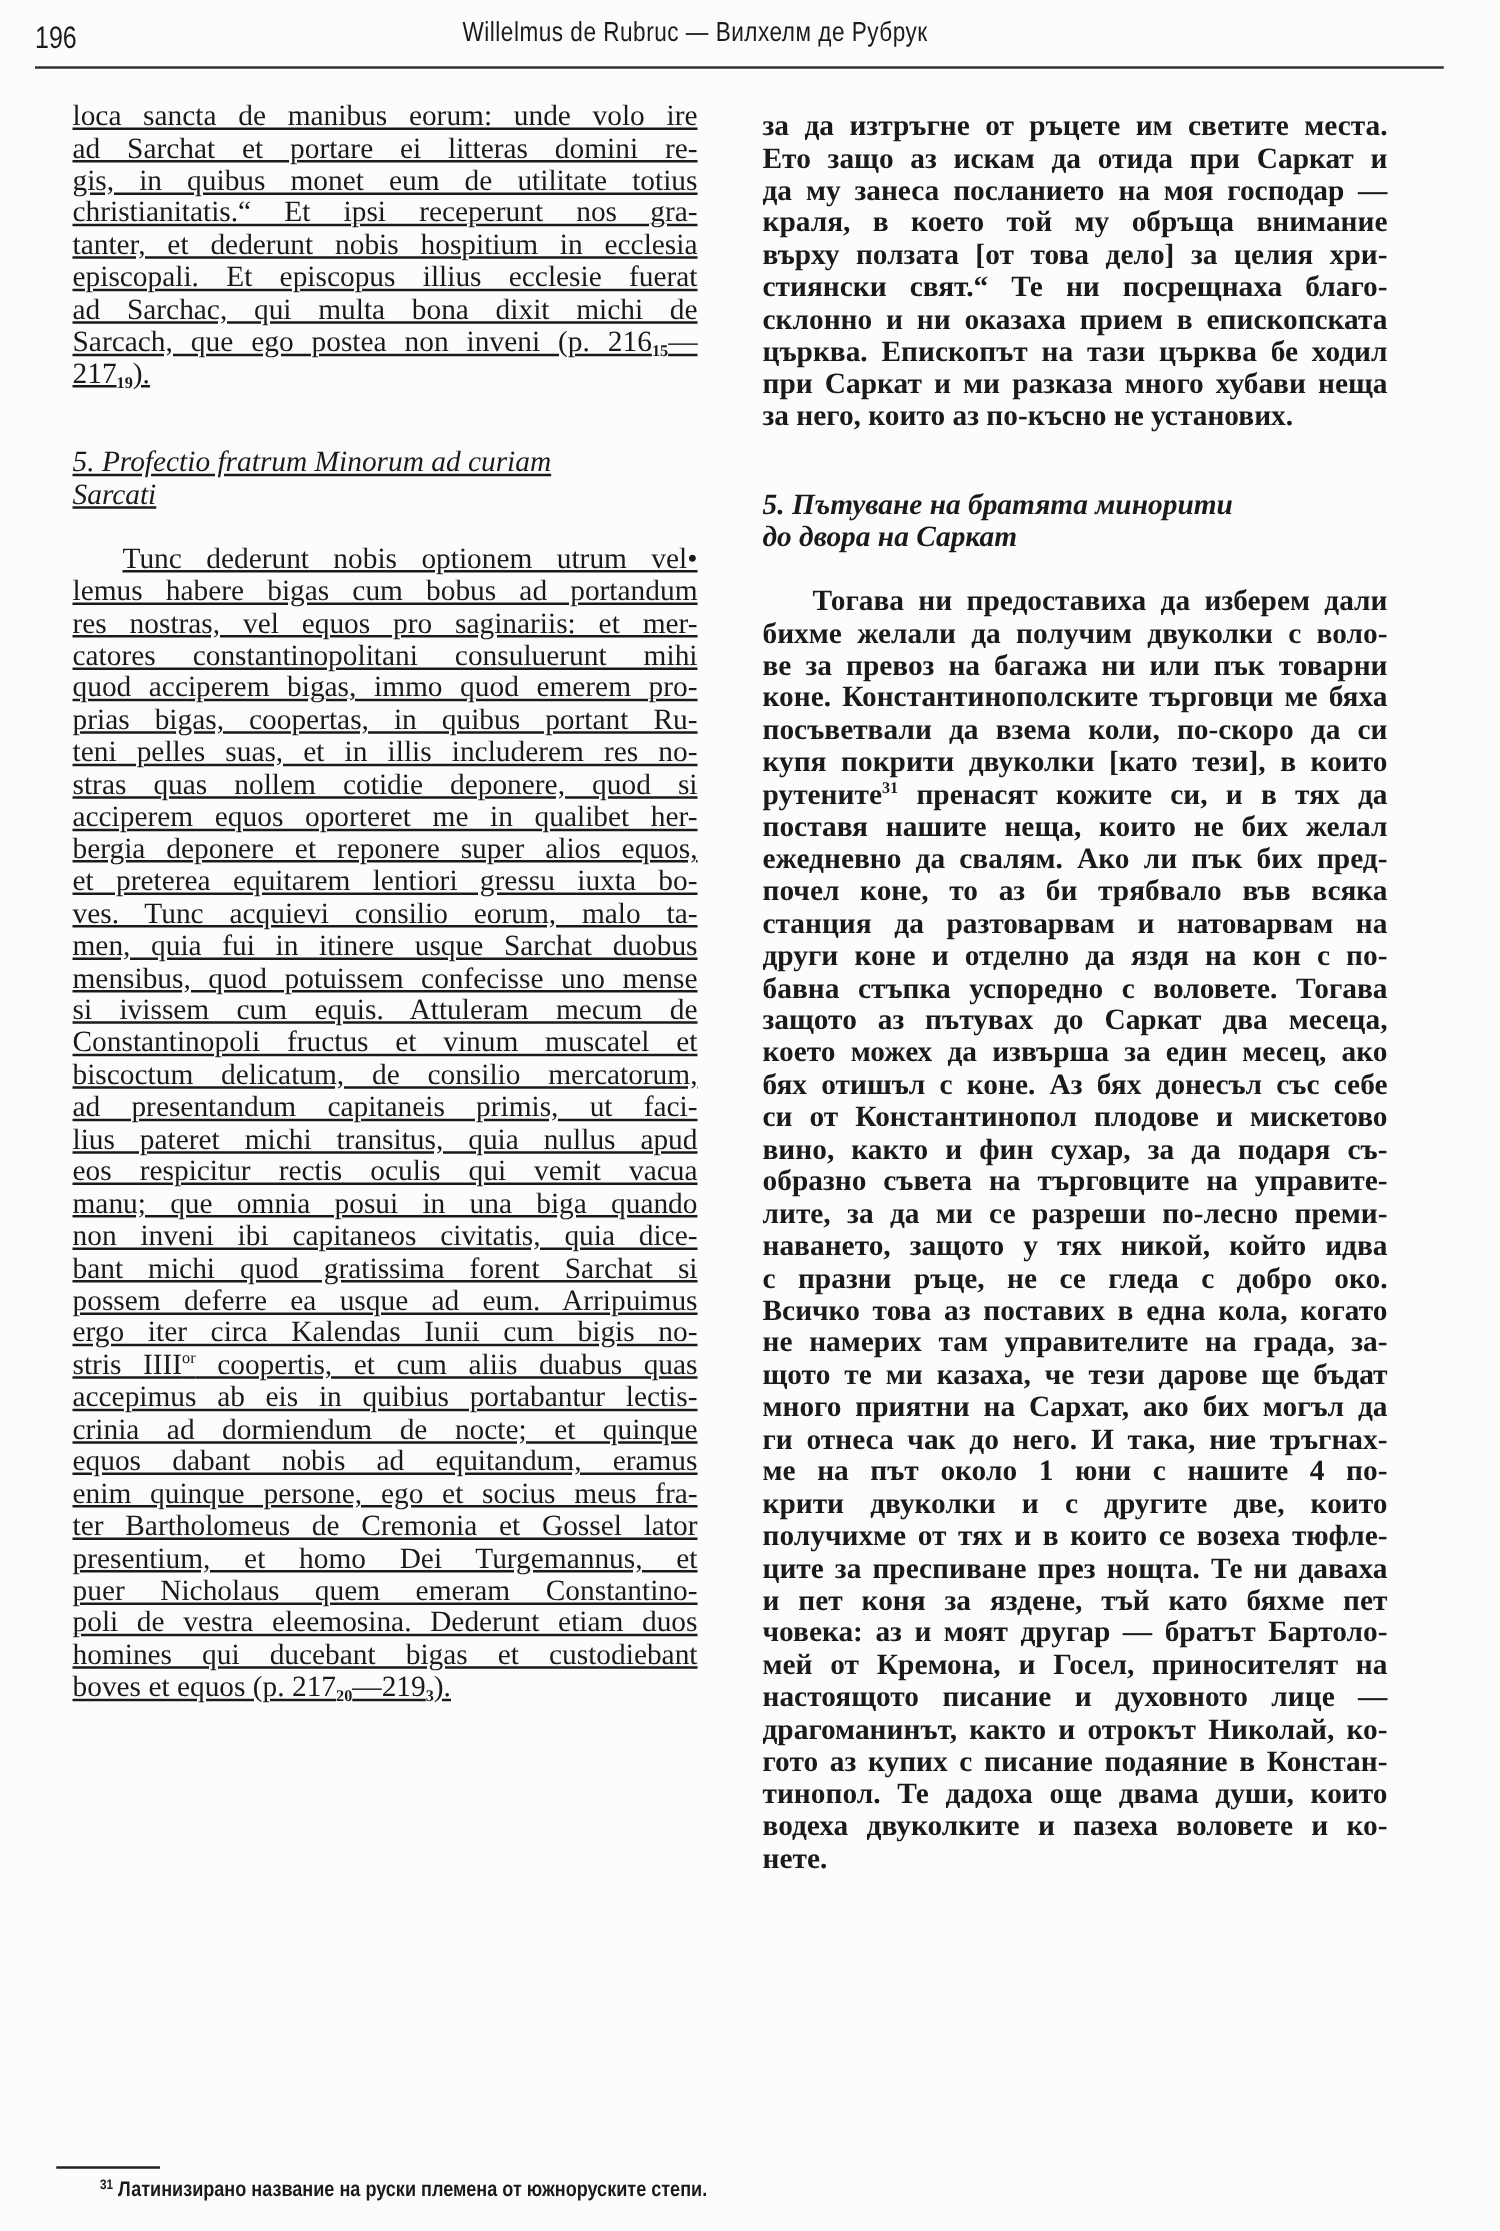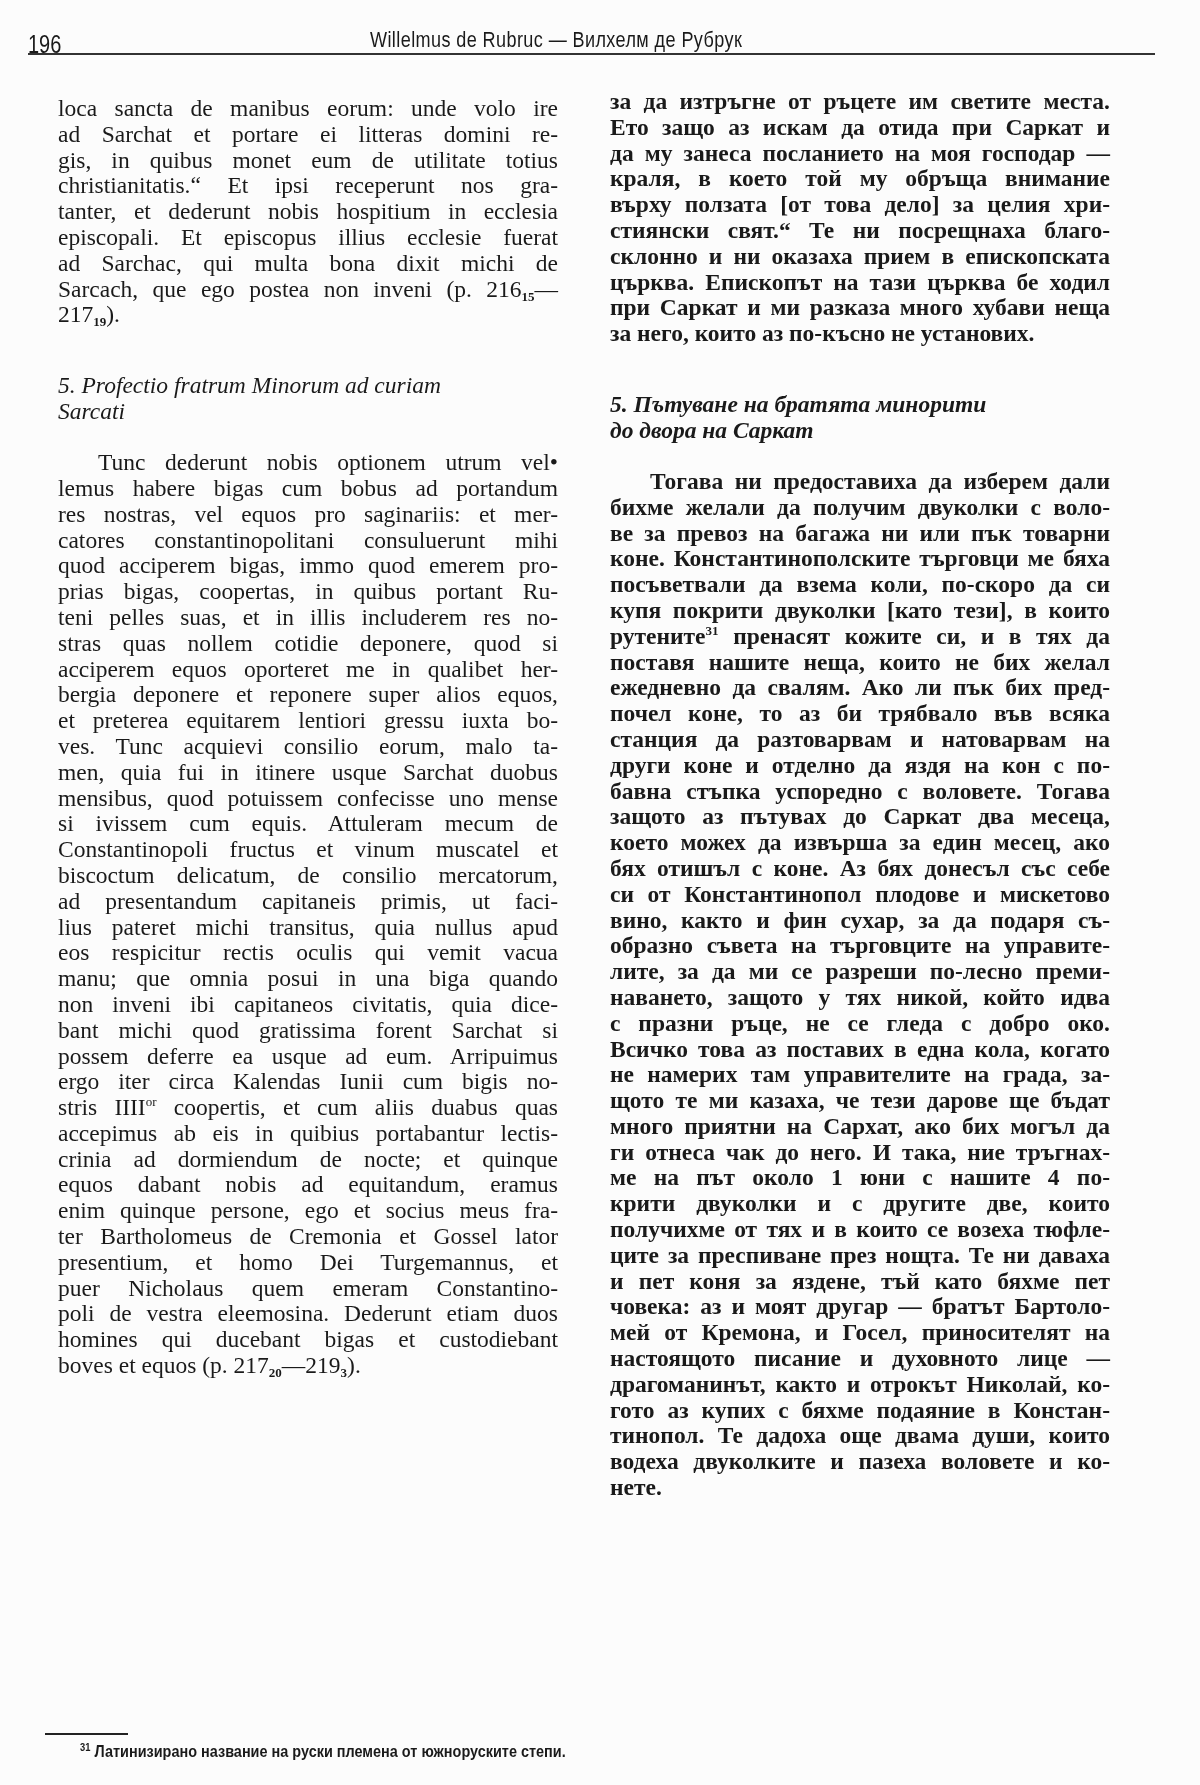--- a/index.html
+++ b/index.html
@@ -1,21 +1,21 @@
 <!DOCTYPE html>
 <html><head>
 <meta charset="utf-8">
 <style>
   html, body { margin: 0; padding: 0; background: #ffffff; }
   body {
     width: 1200px; height: 1785px; position: relative; overflow: hidden;
     font-family: "Liberation Serif", "DejaVu Serif", serif; color: #1a1a1a;
     background: #fcfcfc;
   }
-  .header { position: absolute; top: 27px; left: 28px; width: 1125px; height: 26px; }
+  .header { position: absolute; top: 13px; left: 28px; width: 1125px; height: 26px; }
   .page-number { position: absolute; left: 0; top: 3px; font-size: 25px; font-family: "Liberation Sans", sans-serif; transform: scaleX(0.8); transform-origin: left; }
   .running-head { position: absolute; left: 342px; top: 0; font-size: 22px; font-family: "Liberation Sans", sans-serif; transform: scaleX(0.82); transform-origin: left; letter-spacing: 0.5px; }
   .header-rule { position: absolute; top: 53px; left: 28px; width: 1127px; height: 2px; background: #333; }
 
   .col { position: absolute; width: 500px; }
   .col-left { left: 58px; }
   .col-right { left: 610px; font-weight: bold; }
   .line { font-size: 23.5px; line-height: 25.8px; white-space: nowrap; text-align: justify; text-align-last: justify; height: 25.8px; }
   .line.last { text-align-last: left; }
   .line.indent { padding-left: 40px; }
@@ -29,21 +29,21 @@
 </style>
 </head>
 <body>
 
 <div class="header">
   <span class="page-number">196</span>
   <span class="running-head">Willelmus de Rubruc — Вилхелм де Рубрук</span>
 </div>
 <div class="header-rule"></div>
 
-<div class="col col-left" style="top:96px;">
+<div class="col col-left" style="top:81px;text-decoration:underline;">
   <div id="lat-p1">
       <div class="line">loca sancta de manibus eorum: unde volo ire</div>
       <div class="line">ad Sarchat et portare ei litteras domini re-</div>
       <div class="line">gis, in quibus monet eum de utilitate totius</div>
       <div class="line">christianitatis.“ Et ipsi receperunt nos gra-</div>
       <div class="line">tanter, et dederunt nobis hospitium in ecclesia</div>
       <div class="line">episcopali. Et episcopus illius ecclesie fuerat</div>
       <div class="line">ad Sarchac, qui multa bona dixit michi de</div>
       <div class="line"><span>Sarcach, que ego postea non inveni (p. 216</span><sub>15</sub><span>—</span></div>
     </div>
@@ -151,21 +151,21 @@
       <div class="line">ги отнеса чак до него. И така, ние тръгнах-</div>
       <div class="line">ме на път около 1 юни с нашите 4 по-</div>
       <div class="line">крити двуколки и с другите две, които</div>
       <div class="line">получихме от тях и в които се возеха тюфле-</div>
       <div class="line">ците за преспиване през нощта. Те ни даваха</div>
       <div class="line">и пет коня за яздене, тъй като бяхме пет</div>
       <div class="line">човека: аз и моят другар — братът Бартоло-</div>
       <div class="line">мей от Кремона, и Госел, приносителят на</div>
       <div class="line">настоящото писание и духовното лице —</div>
       <div class="line">драгоманинът, както и отрокът Николай, ко-</div>
-      <div class="line">гото аз купих с бяхме подаяние в Констан-</div>
+      <div class="line">гото аз купих с писание подаяние в Констан-</div>
       <div class="line">тинопол. Те дадоха още двама души, които</div>
       <div class="line">водеха двуколките и пазеха воловете и ко-</div>
       <div class="line last">нете.</div>
     </div>
 </div>
 
 <div class="fn-rule"></div>
 <div class="footnote"><sup>31</sup><span> Латинизирано название на руски племена от южноруските степи.</span></div>
 
 </body></html>

